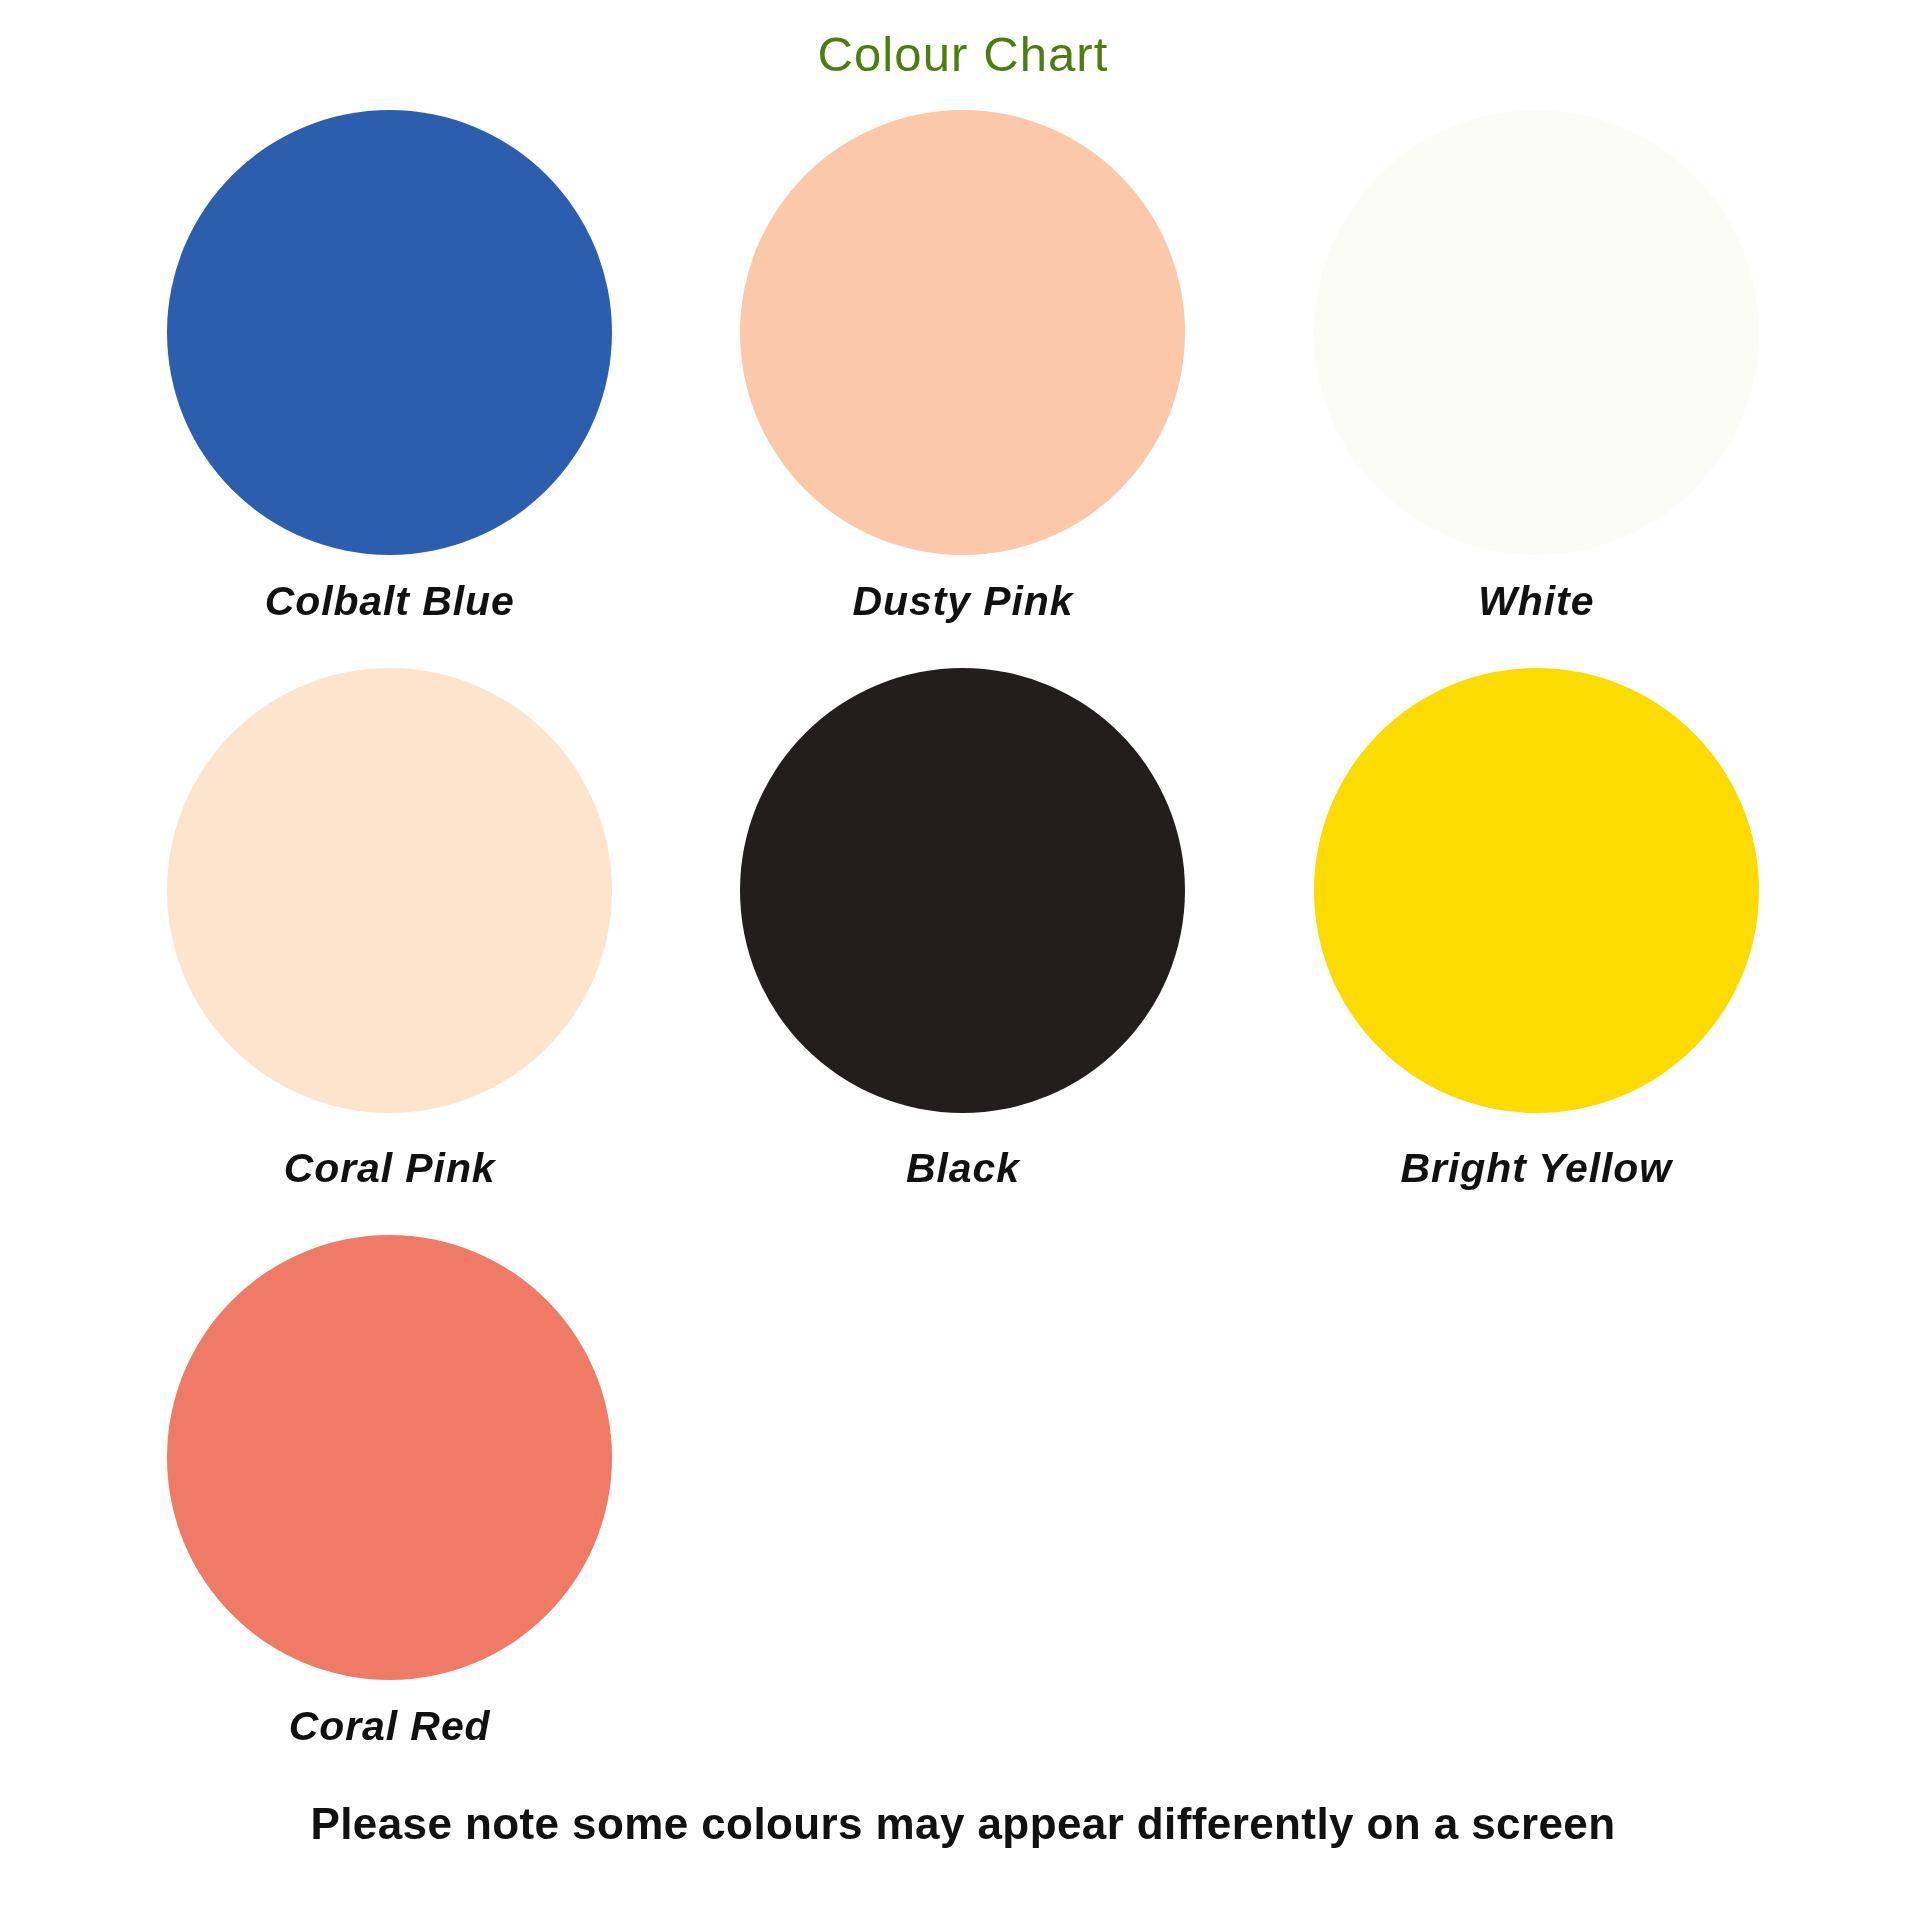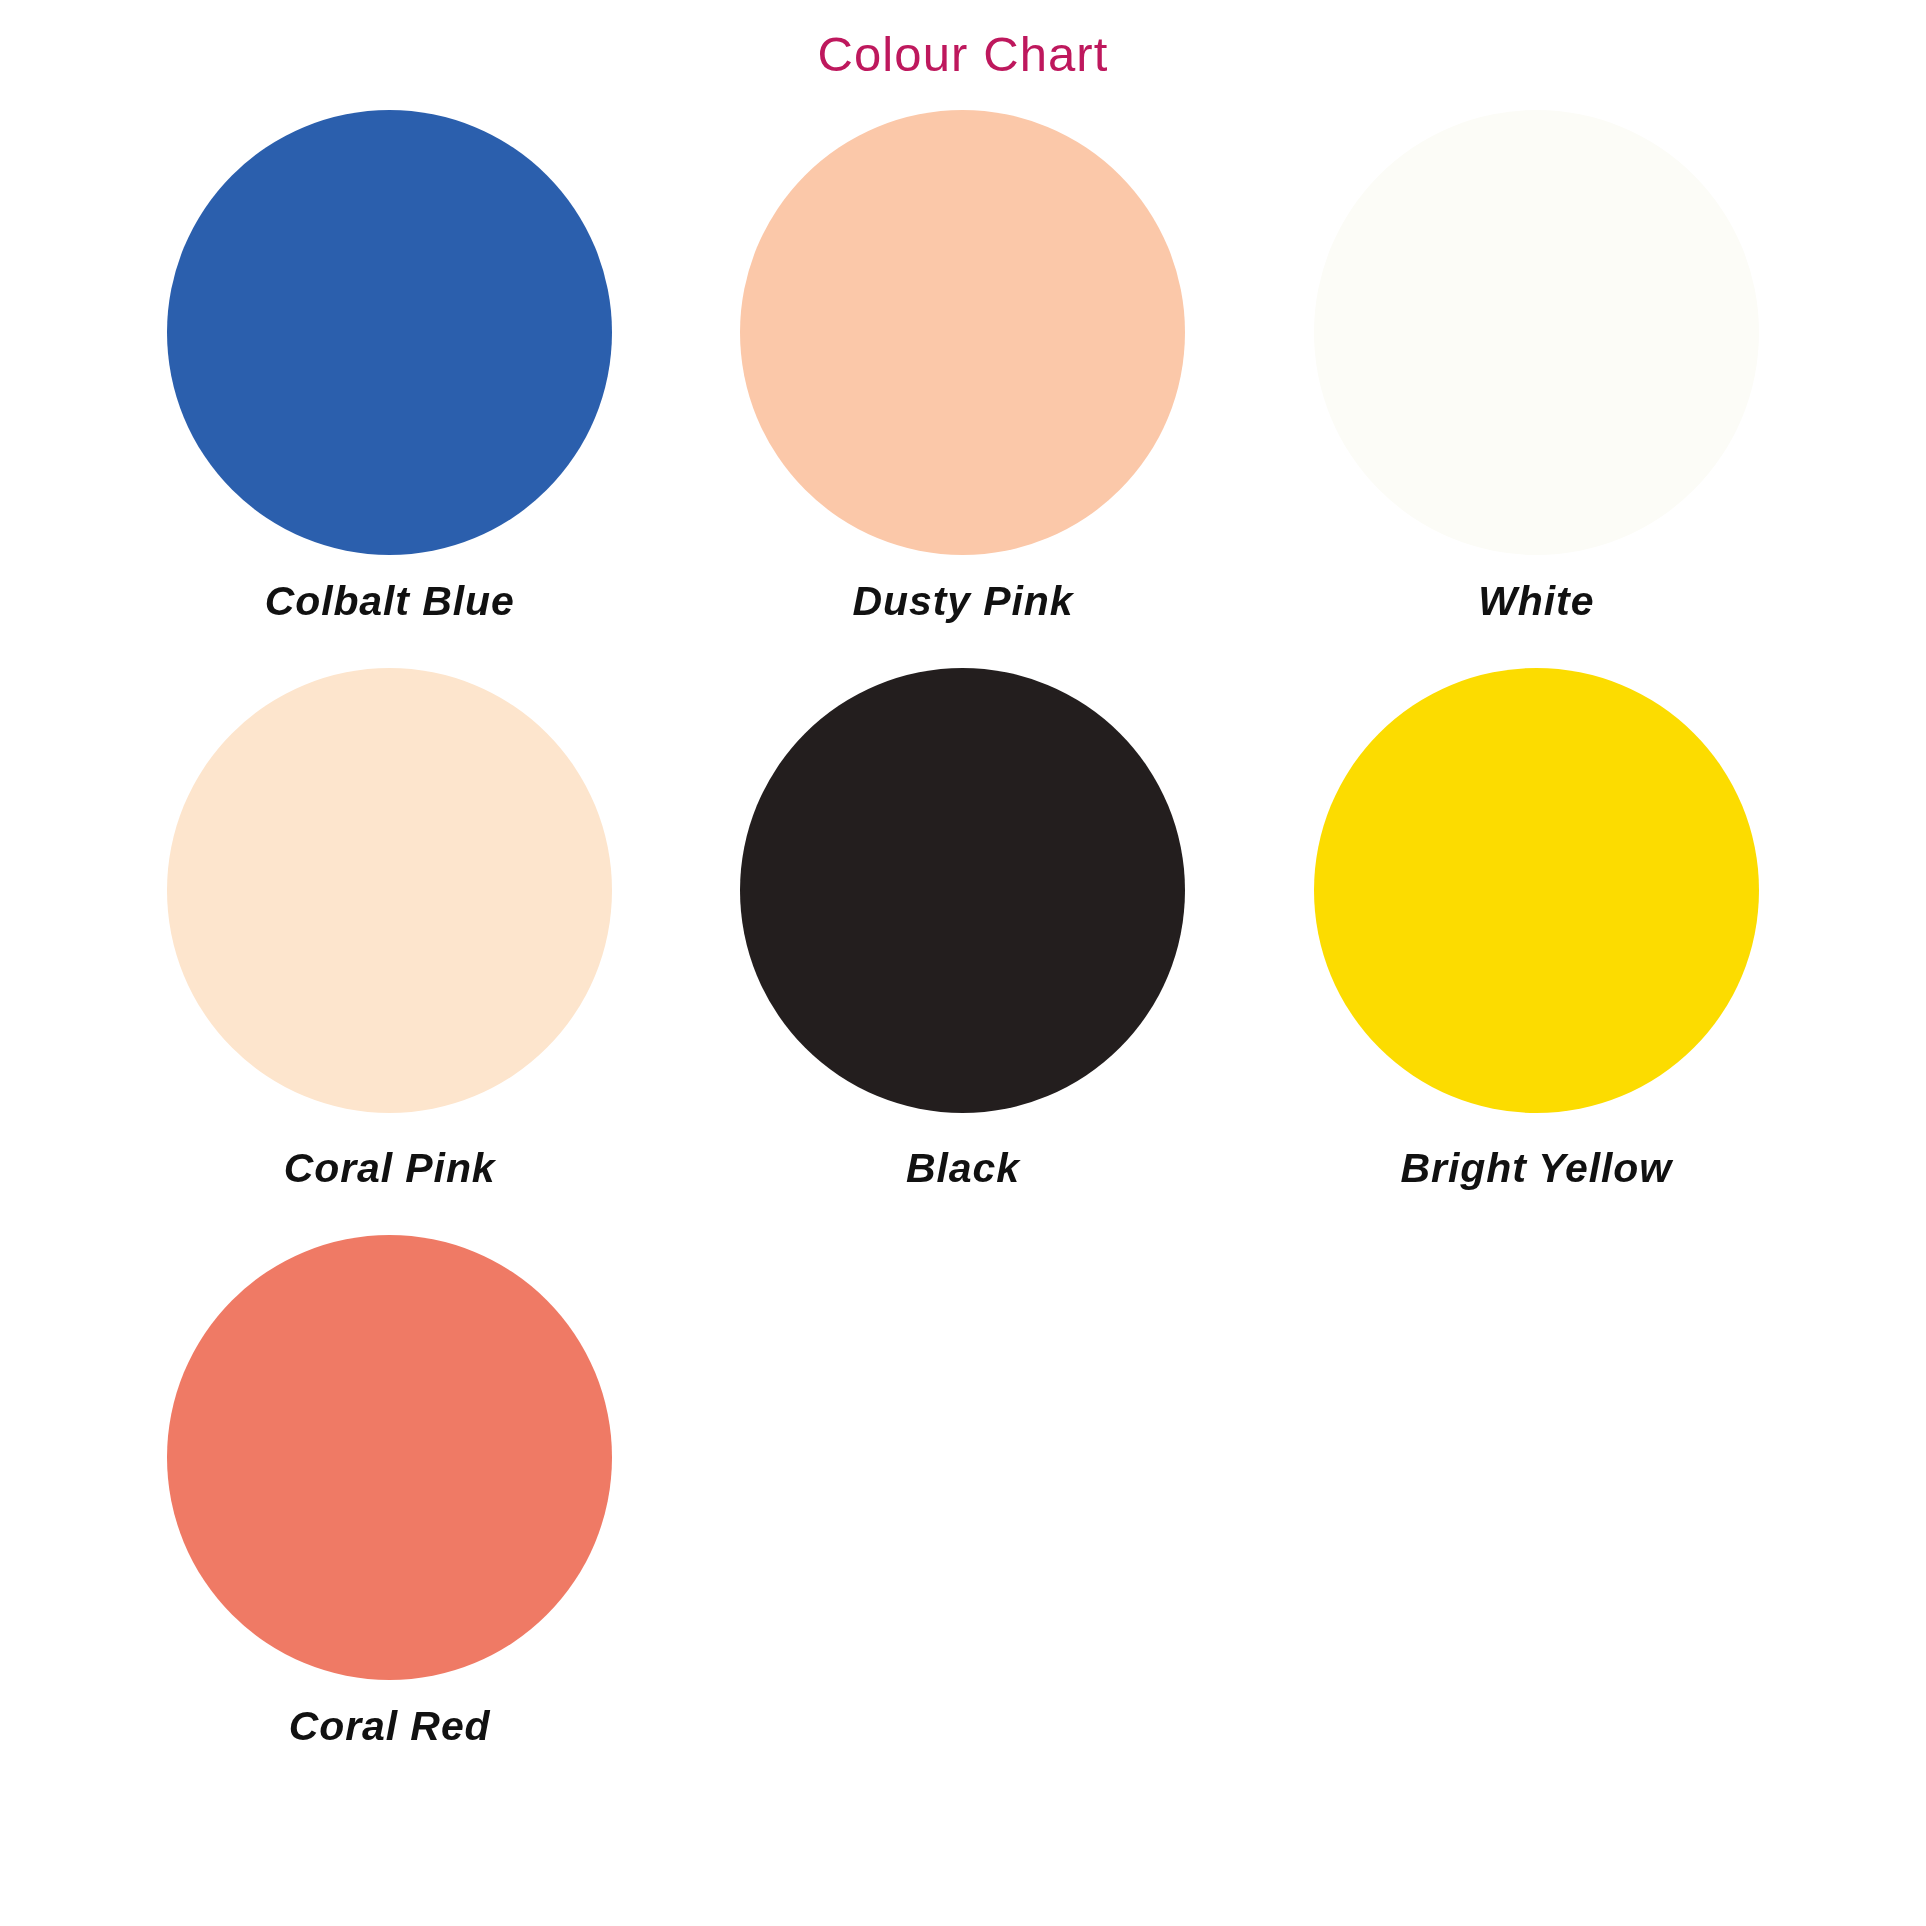--- a/index.html
+++ b/index.html
@@ -25,21 +25,21 @@
     flex-direction: column;
     align-items: center;
   }
 
   
   .chart-title {
     margin-top: 28px;
     font-size: 49px;
     font-weight: 400;
     letter-spacing: 1.1px;
-    color: #be185d;
+    color: #4d7c0f;
     text-align: center;
     line-height: 1.1;
     white-space: nowrap;
   }
 
   
   .swatch-grid {
     margin-top: 28px;
     width: 1720px;
     display: grid;
@@ -136,15 +136,16 @@
     </div>
 
     <div class="swatch-cell">
       <div class="swatch-circle" style="background-color: rgb(239, 122, 101);"></div>
       <div class="swatch-label">Coral Red</div>
     </div>
 
 
   </div>
 
+  <div class="footer-note">Please note some colours may appear differently on a screen</div>
 
 </div>
 
 
 </body></html>

